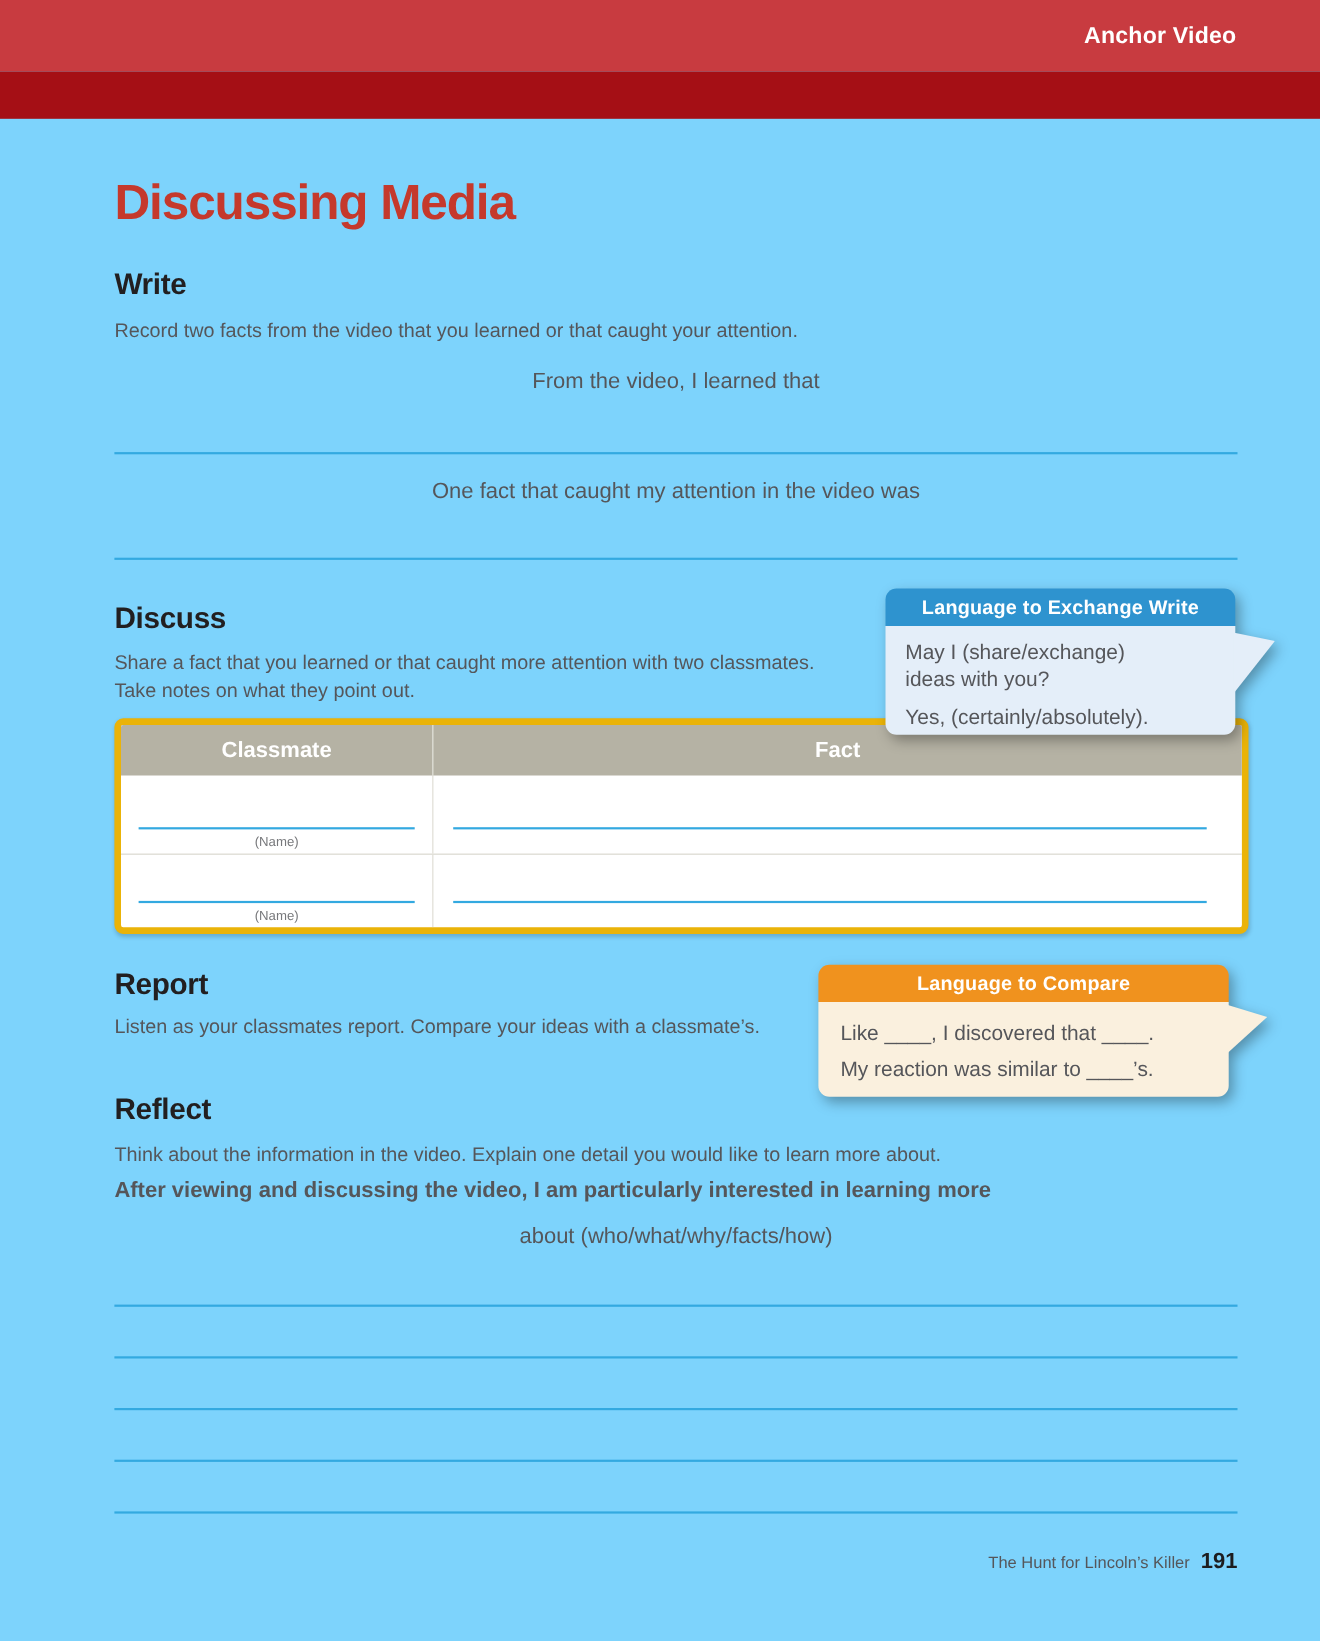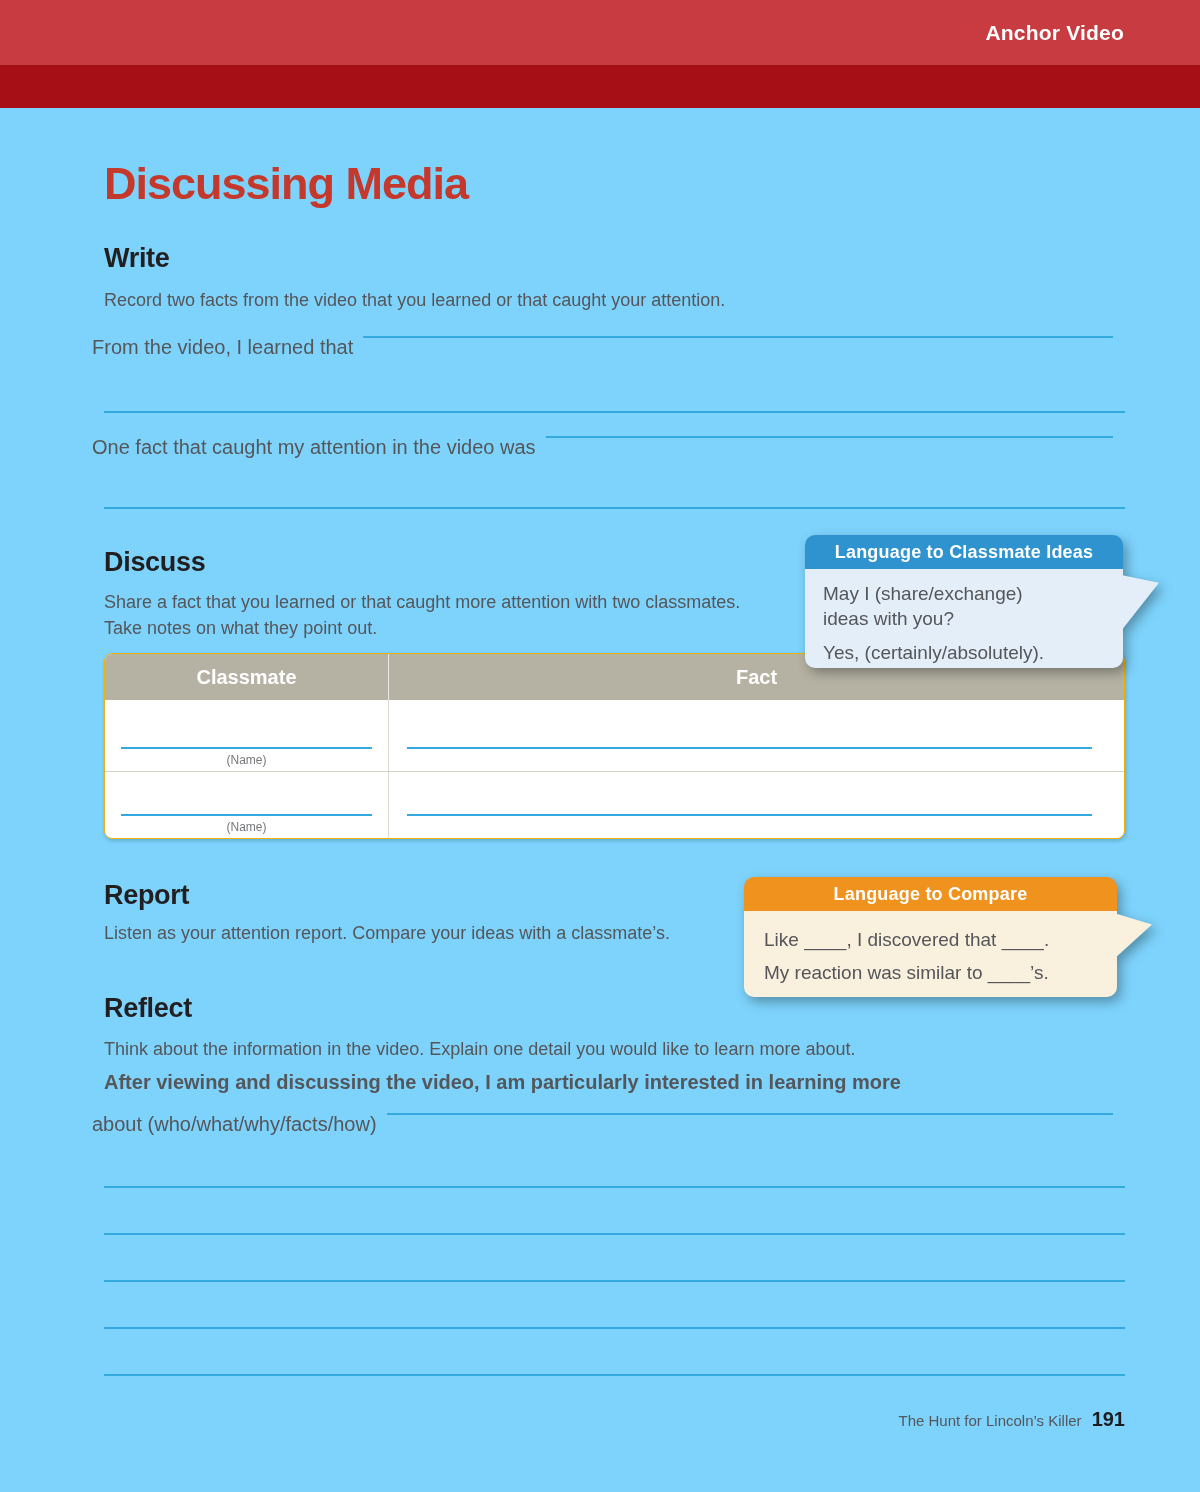--- a/index.html
+++ b/index.html
@@ -19,29 +19,29 @@
   
   .page-title {
     position:absolute; left:104px; top:158px; font-size:45px; font-weight:800;
     color:#c5392c; letter-spacing:-1px;
   }
   .section-heading { position:absolute; left:104px; font-size:27px; font-weight:700; color:#221f20; letter-spacing:-0.3px; }
   .instructions { position:absolute; left:104px; font-size:18px; color:#55565a; line-height:26px; }
   .prompt-text { font-size:20px; color:#55565a; white-space:nowrap; }
 
   
-  .prompt-row { position:absolute; left:92px; width:1021px; display:flex; align-items:flex-start; }
+  .prompt-row { position:absolute; left:104px; width:1021px; display:flex; align-items:center;flex-direction:column; }
   .prompt-row .prompt-text { margin-bottom:6px; }
   .inline-write-line { flex:1; border-bottom:2px solid #33a9e0; margin-left:10px; }
   .full-write-line { position:absolute; left:104px; width:1021px; border-top:2px solid #33a9e0; }
 
   
   .notes-table {
     position:absolute; left:104px; top:653px; width:1019px;
-    border:1px solid #eab308; border-radius:8px; overflow:hidden; background:#ffffff;
+    border:6px solid #eab308; border-radius:8px; overflow:hidden; background:#ffffff;
     box-shadow:1px 2px 4px rgba(0,0,0,0.18); z-index:1;
   }
   .notes-table .thead { display:flex; height:46px; background:#b5b2a4; }
   .notes-table .th {
     display:flex; align-items:center; justify-content:center;
     color:#ffffff; font-size:20px; font-weight:700;
   }
   .notes-table .th.col-classmate { width:284px; border-right:1px solid #e9e8e2; box-sizing:border-box; }
   .notes-table .th.col-fact { flex:1; }
   .notes-table .trow { display:flex; position:relative; }
@@ -109,21 +109,21 @@
   </div>
   <div class="full-write-line" style="top:507px;"></div>
 
   <div class="section-heading" style="top:547px;">Discuss</div>
   <div class="instructions" style="top:589px; width:710px;">
     <div>Share a fact that you learned or that caught more attention with two classmates.</div>
     <div>Take notes on what they point out.</div>
   </div>
 
   <div class="bubble bubble-exchange">
-    <div class="bubble-header">Language to Classmate Ideas</div>
+    <div class="bubble-header">Language to Exchange Write</div>
     <div class="bubble-body">
       <div>May I (share/exchange)</div>
       <div>ideas with you?</div>
       <div class="body-line2">Yes, (certainly/absolutely).</div>
     </div>
     <div class="bubble-tail"></div>
   </div>
 
   <div class="notes-table">
     <div class="thead">
@@ -144,21 +144,21 @@
         <div class="cell-write-line"></div>
         <div class="name-caption">(Name)</div>
       </div>
       <div class="td cell-fact">
         <div class="cell-write-line"></div>
       </div>
     </div>
   </div>
 
   <div class="section-heading" style="top:880px;">Report</div>
-  <div class="instructions" style="top:920px; width:640px;">Listen as your attention report. Compare your ideas with a classmate’s.</div>
+  <div class="instructions" style="top:920px; width:640px;">Listen as your classmates report. Compare your ideas with a classmate’s.</div>
 
   <div class="bubble bubble-compare">
     <div class="bubble-header">Language to Compare</div>
     <div class="bubble-body">
       <div class="body-line1">Like ____, I discovered that ____.</div>
       <div class="body-line2">My reaction was similar to ____’s.</div>
     </div>
     <div class="bubble-tail"></div>
   </div>
 

